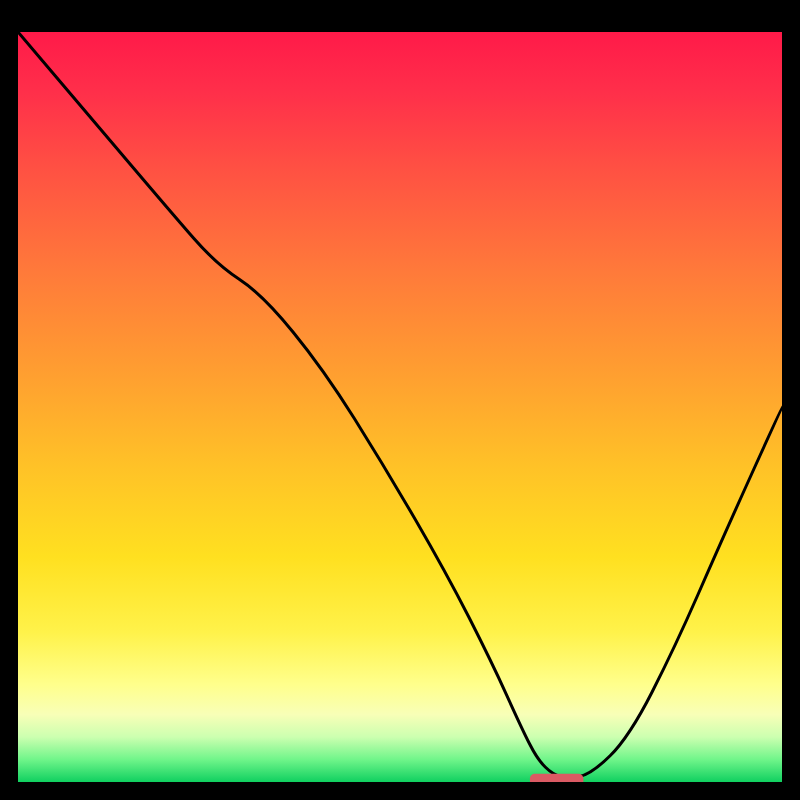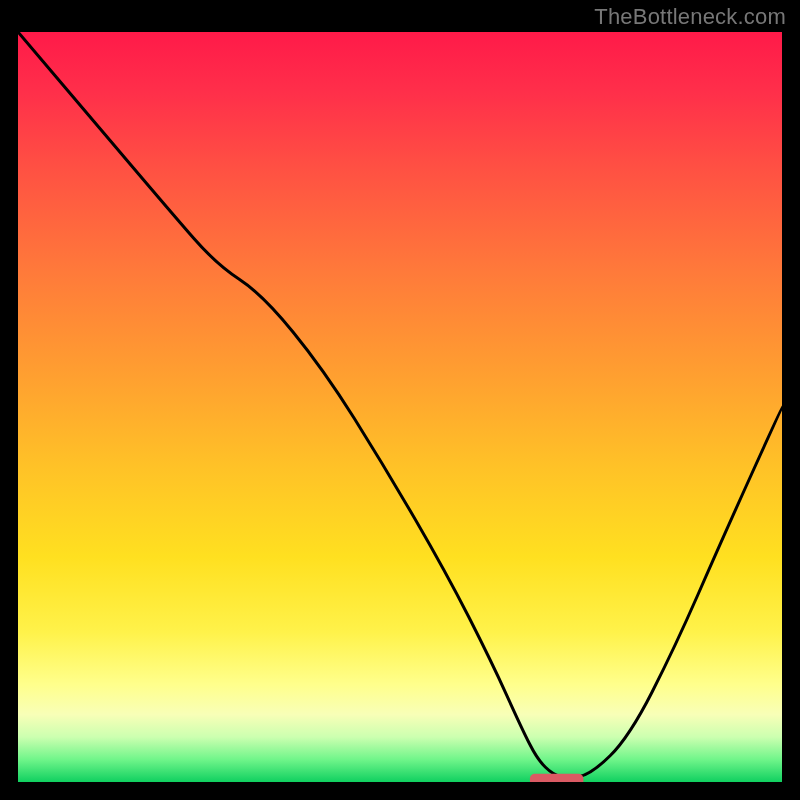--- a/index.html
+++ b/index.html
@@ -66,21 +66,20 @@
     color: #777;
     font-size: 22px;
     letter-spacing: 0.2px;
   }
 </style>
 </head>
 <body>
 
 <div class="frame">
 
-  <div class="attribution">TheBottleneck.com</div>
 
   <div class="plot">
     <div class="gradient"></div>
 
     <svg class="curve" viewBox="0 0 764 750" preserveAspectRatio="none">
       <path fill="none" stroke-width="3" stroke-linecap="round" id="curve-path" d="M 0.0 0.0 Q 0.0 0.0 38.2 45.0 Q 76.4 90.0 114.6 135.0 Q 152.8 180.0 175.7 206.3 Q 198.6 232.5 221.6 247.5 Q 244.5 262.5 275.0 300.0 Q 305.6 337.5 336.2 386.3 Q 366.7 435.0 397.3 487.5 Q 427.8 540.0 450.8 585.0 Q 473.7 630.0 489.0 663.8 Q 504.2 697.5 511.9 712.5 Q 519.5 727.5 527.2 735.0 Q 534.8 742.5 542.4 744.4 Q 550.1 746.3 561.5 744.4 Q 573.0 742.5 592.1 723.8 Q 611.2 705.0 634.1 660.0 Q 657.0 615.0 680.0 562.5 Q 702.9 510.0 733.4 442.5 T 764.0 375.0" stroke="#000000"></path>
       <rect id="min-marker" rx="5" ry="5" height="12" x="511.9" y="741.8" width="53.5" fill="#da5a63"></rect>
     </svg>
   </div>
 

